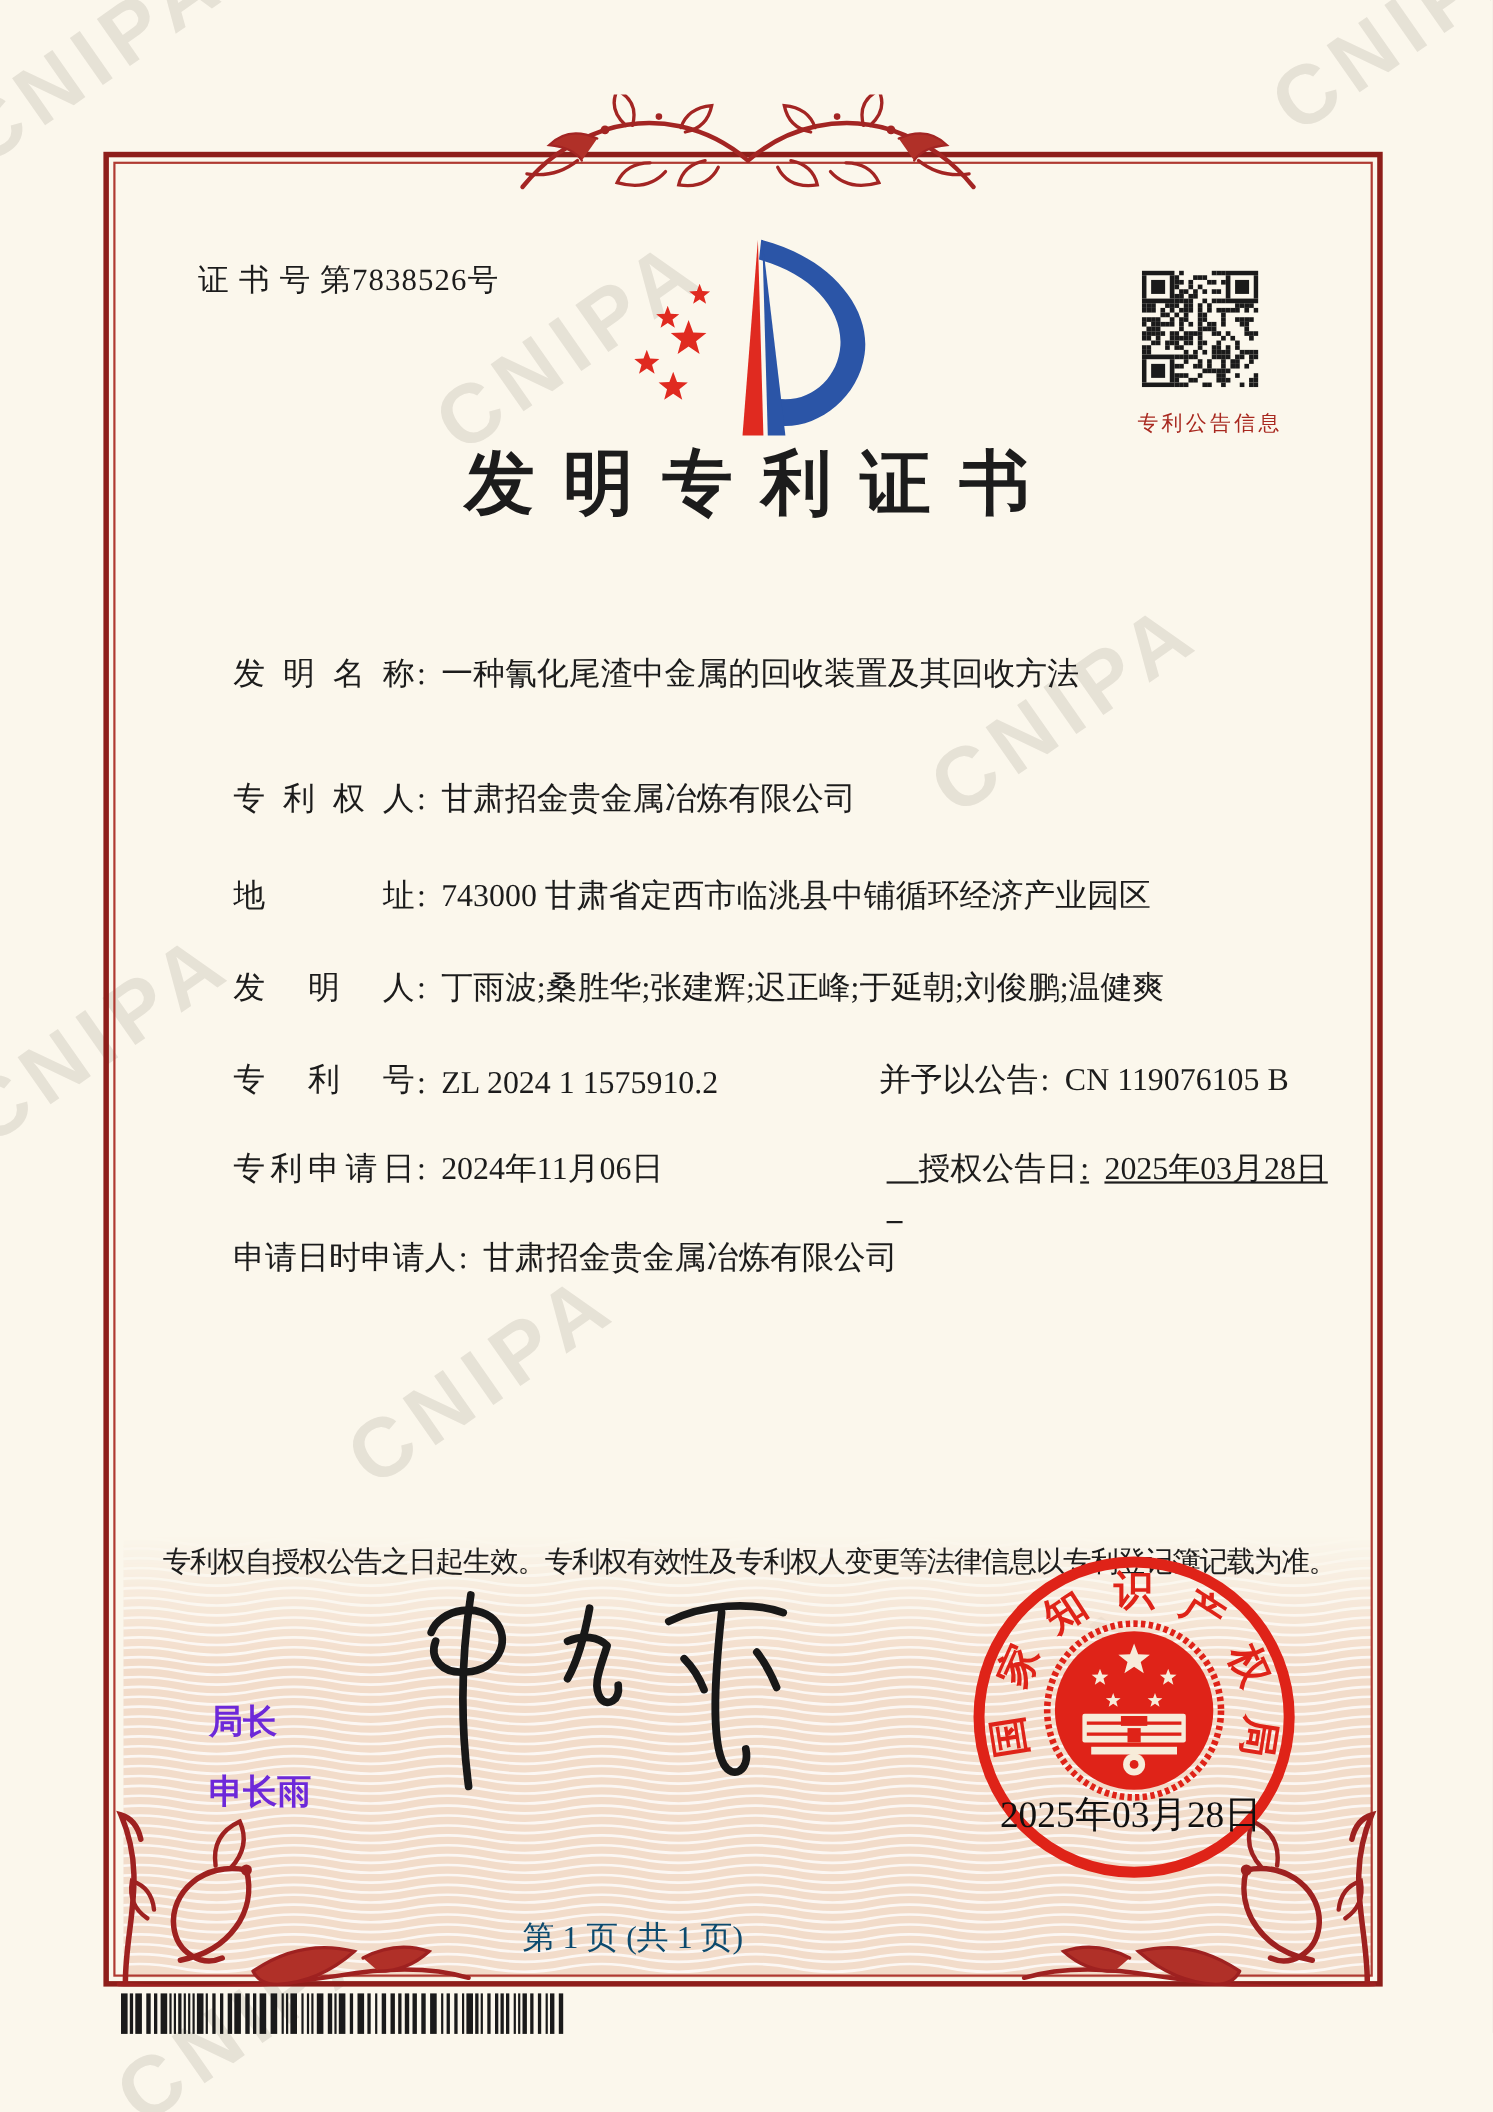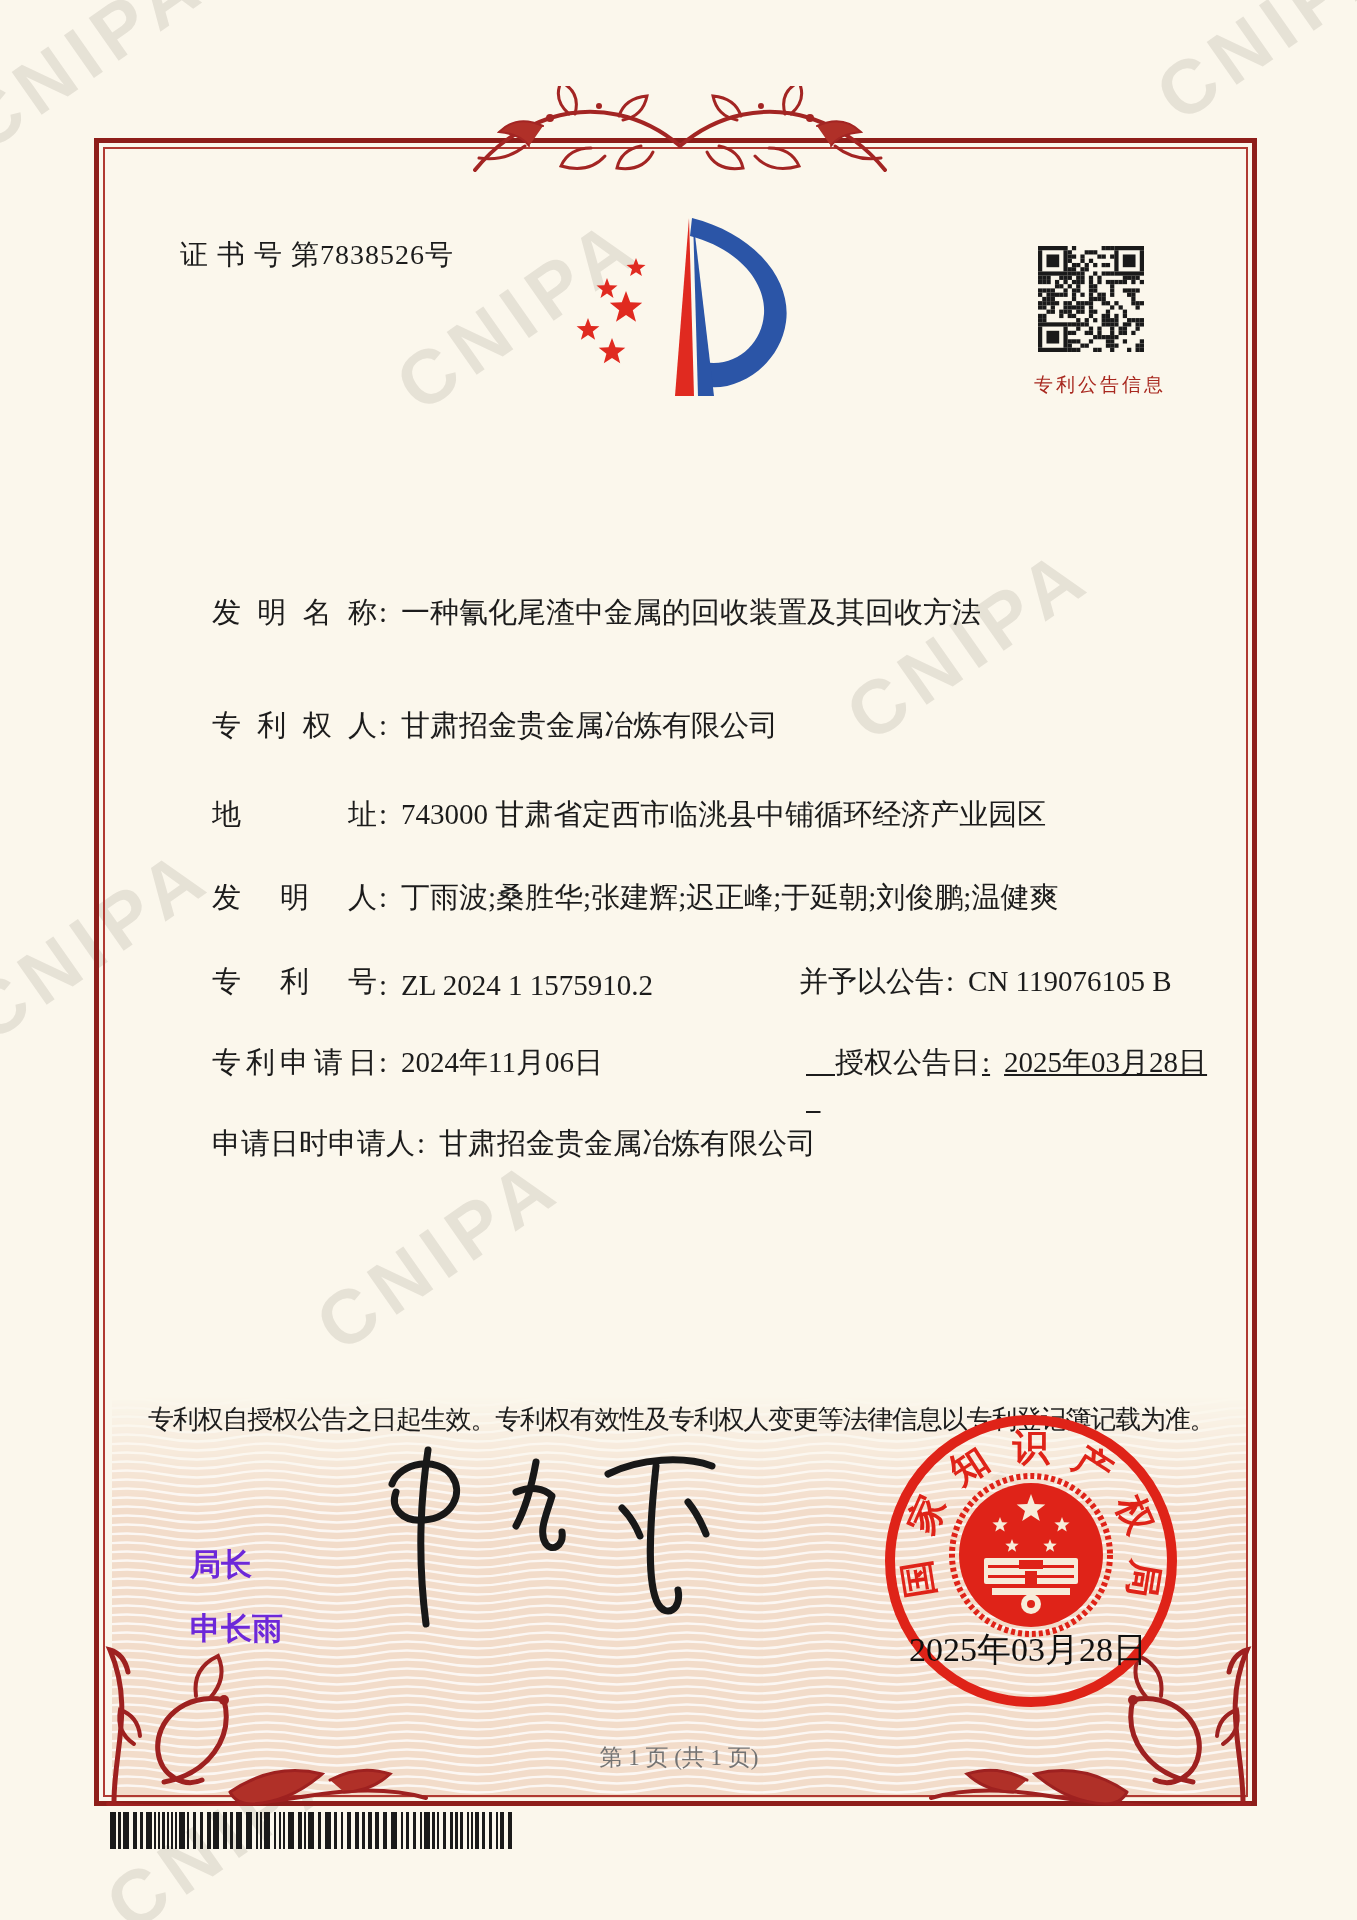--- a/index.html
+++ b/index.html
@@ -37,22 +37,22 @@
   .colon{margin-left:2px;}
   .val{margin-left:14px;}
   
   .legal{position:absolute;font-size:26px;letter-spacing:-1.2px;white-space:pre;z-index:3;}
   
   .sig-label{position:absolute;font-family:"Liberation Sans","DejaVu Sans",sans-serif;
       font-weight:600;font-size:31px;color:#6d28d9;z-index:4;margin-top:36px;}
   
   #seal-date{left:900px;top:1627px;width:256px;text-align:center;font-size:34px;
       color:#101010;z-index:5;white-space:pre;}
-  #footer-page{left:475px;top:1742px;width:408px;text-align:center;font-size:23px;
-      color:#737373;z-index:4;white-space:pre;}
+  #footer-page{left:475px;top:1742px;width:408px;text-align:left;font-size:29px;
+      color:#0c4a6e;z-index:4;white-space:pre;}
 </style>
 </head>
 <body>
 
 <div id="page">
 
   <div id="watermarks">
       <div class="wm" style="left: -55px; top: 10px;">CNIPA</div>
       <div class="wm" style="left: 1140px; top: -20px;">CNIPA</div>
       <div class="wm" style="left: 380px; top: 270px;">CNIPA</div>
@@ -391,20 +391,21 @@
       <rect x="59.36" y="101.76" width="4.24" height="4.24" fill="#1a1a1a"></rect>
       <rect x="72.08" y="101.76" width="4.24" height="4.24" fill="#1a1a1a"></rect>
       <rect x="89.04" y="101.76" width="4.24" height="4.24" fill="#1a1a1a"></rect>
       <rect x="97.52000000000001" y="101.76" width="4.24" height="4.24" fill="#1a1a1a"></rect>
       <rect x="101.76" y="101.76" width="4.24" height="4.24" fill="#1a1a1a"></rect>
     </svg>
   <div class="abs z3" id="qr-caption">专利公告信息</div>
 
   <div class="abs z3" id="cert-no">证 书 号 第7838526号</div>
 
+  <div class="abs z3" id="doc-title">发明专利证书</div>
 
   <div class="field" style="left:183px;top:560px;">
     <span class="lbl"><span>发</span><span>明</span><span>名</span><span>称</span></span><span class="colon">:</span><span class="val">一种氰化尾渣中金属的回收装置及其回收方法</span>
   </div>
   <div class="field" style="left:183px;top:673px;">
     <span class="lbl"><span>专</span><span>利</span><span>权</span><span>人</span></span><span class="colon">:</span><span class="val">甘肃招金贵金属冶炼有限公司</span>
   </div>
   <div class="field" style="left:183px;top:762px;">
     <span class="lbl"><span>地</span><span>址</span></span><span class="colon">:</span><span class="val">743000 甘肃省定西市临洮县中铺循环经济产业园区</span>
   </div>

